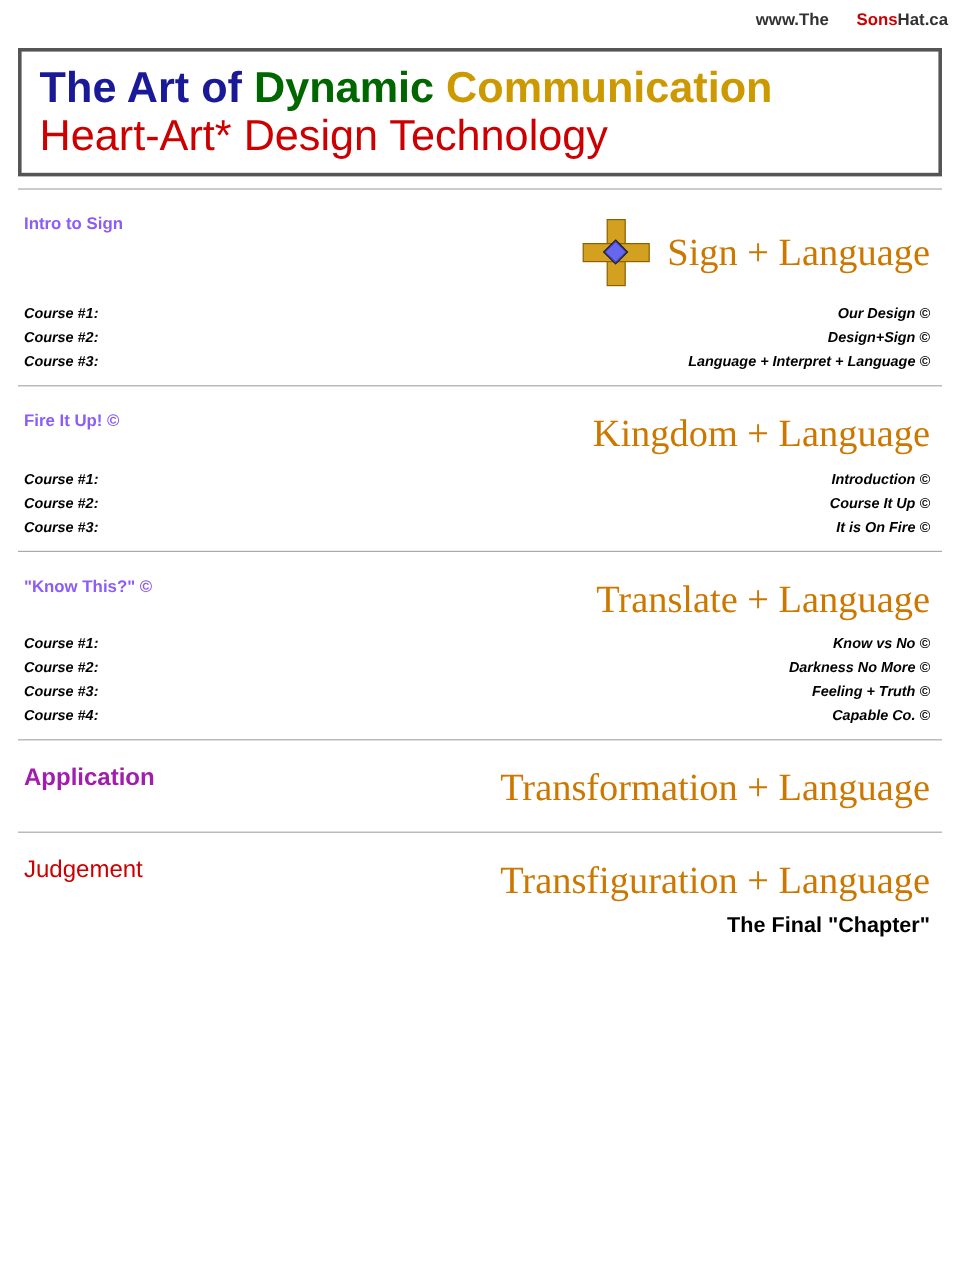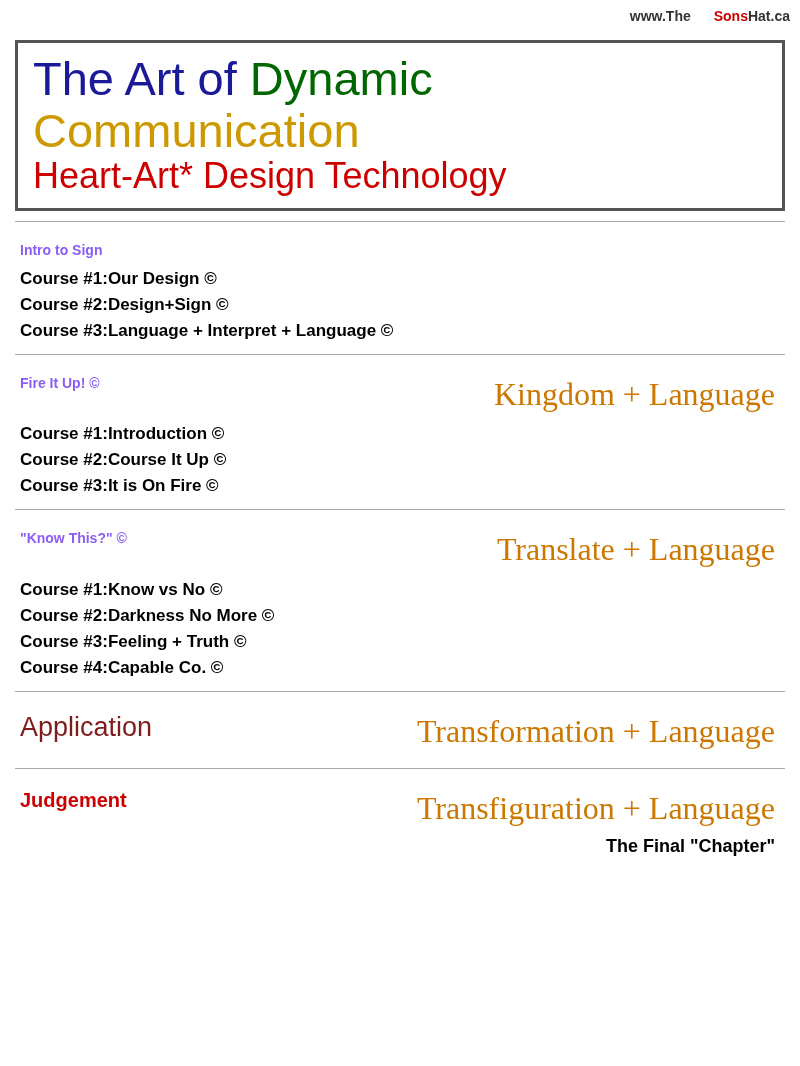--- a/index.html
+++ b/index.html
@@ -26,22 +26,22 @@
     }
 
     .header-box {
       border: 3px solid #555;
       margin: 40px 15px 10px 15px;
       padding: 10px 15px 12px 15px;
       background: #fff;
     }
 
     .header-line1 {
-      font-size: 47px;
-      font-weight: normal;
+      font-size: 36px;
+      font-weight: bold;
       line-height: 1.1;
     }
     .header-line1 .art { color: #1a1a99; }
     .header-line1 .dynamic { color: #006600; }
     .header-line1 .communication { color: #cc9900; }
 
     .header-line2 {
       font-size: 36px;
       font-weight: normal;
       color: #cc0000;
@@ -90,49 +90,51 @@
       padding-right: 5px;
       line-height: 1.2;
     }
 
     .course-list {
       width: 100%;
     }
 
     .course-item {
       display: flex;
-      font-size: 17px;
+      justify-content: space-between;
+      font-size: 12px;
       font-weight: bold;
       padding: 3px 5px 3px 0;
+      font-style: italic;
     }
 
     .c-label { color: #000; }
     .c-value { color: #000; text-align: right; }
 
     .red-label {
       color: #8b5cf6;
       font-weight: bold;
       font-size: 14px;
     }
 
     .divider-line {
       border: none;
       border-top: 1.5px solid #aaa;
       margin: 5px 15px;
     }
 
     .application-label {
-      color: #7f1d1d;
-      font-weight: normal;
-      font-size: 27px;
+      color: #a21caf;
+      font-weight: bold;
+      font-size: 20px;
     }
 
     .judgement-label {
       color: #cc0000;
-      font-weight: bold;
+      font-weight: normal;
       font-size: 20px;
     }
 
     .final-chapter {
       text-align: right;
       font-size: 18px;
       font-weight: bold;
       color: #000;
       padding-right: 5px;
     }
@@ -150,20 +152,34 @@
   </div>
   <div class="header-line2">Heart-Art* Design Technology</div>
 </div>
 
 <hr class="divider-line">
 <div class="section-wrapper">
   <div class="section-header-row">
     <div class="section-left">
       <div class="red-label">Intro to Sign</div>
     </div>
+    <div class="section-right">
+      <div style="display:flex; align-items:center; justify-content:flex-end; gap:10px;">
+
+        <svg width="65" height="65" viewBox="0 0 65 65">
+
+          <rect x="25" y="5" width="15" height="55" fill="#d4a020" stroke="#8B6000" stroke-width="1"></rect>
+          <rect x="5" y="25" width="55" height="15" fill="#d4a020" stroke="#8B6000" stroke-width="1"></rect>
+
+          <polygon points="32,22 42,32 32,42 22,32" fill="#4444cc" stroke="#222" stroke-width="1"></polygon>
+          <polygon points="32,24 40,32 32,40 24,32" fill="#6666ee"></polygon>
+        </svg>
+        <div class="cursive-title" style="margin-bottom:0;">Sign + Language</div>
+      </div>
+    </div>
   </div>
   <div class="course-list">
     <div class="course-item">
       <span class="c-label">Course #1:</span>
       <span class="c-value">Our Design ©</span>
     </div>
     <div class="course-item">
       <span class="c-label">Course #2:</span>
       <span class="c-value">Design+Sign ©</span>
     </div>

